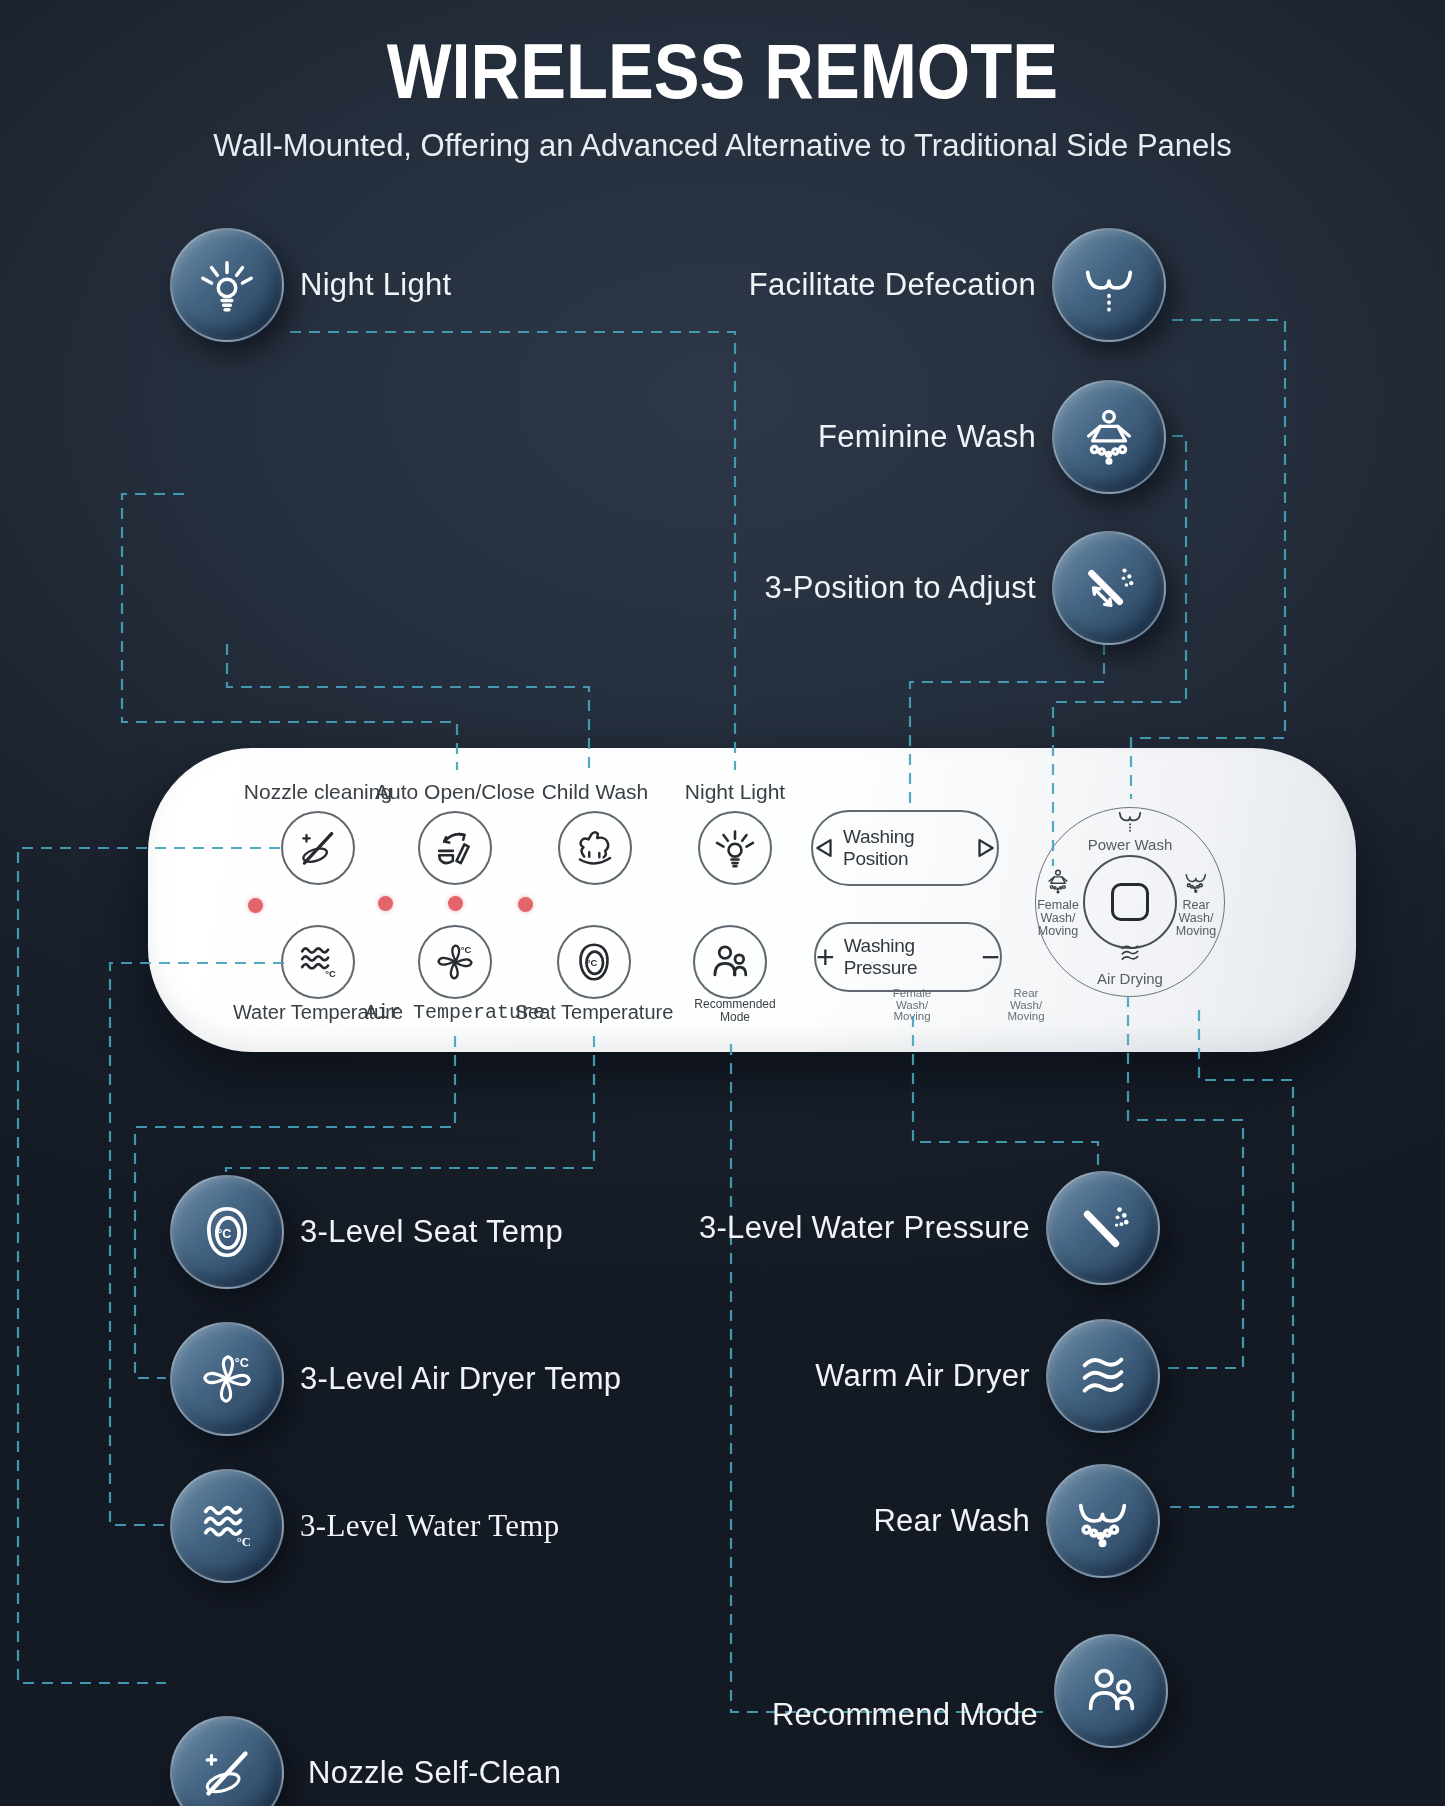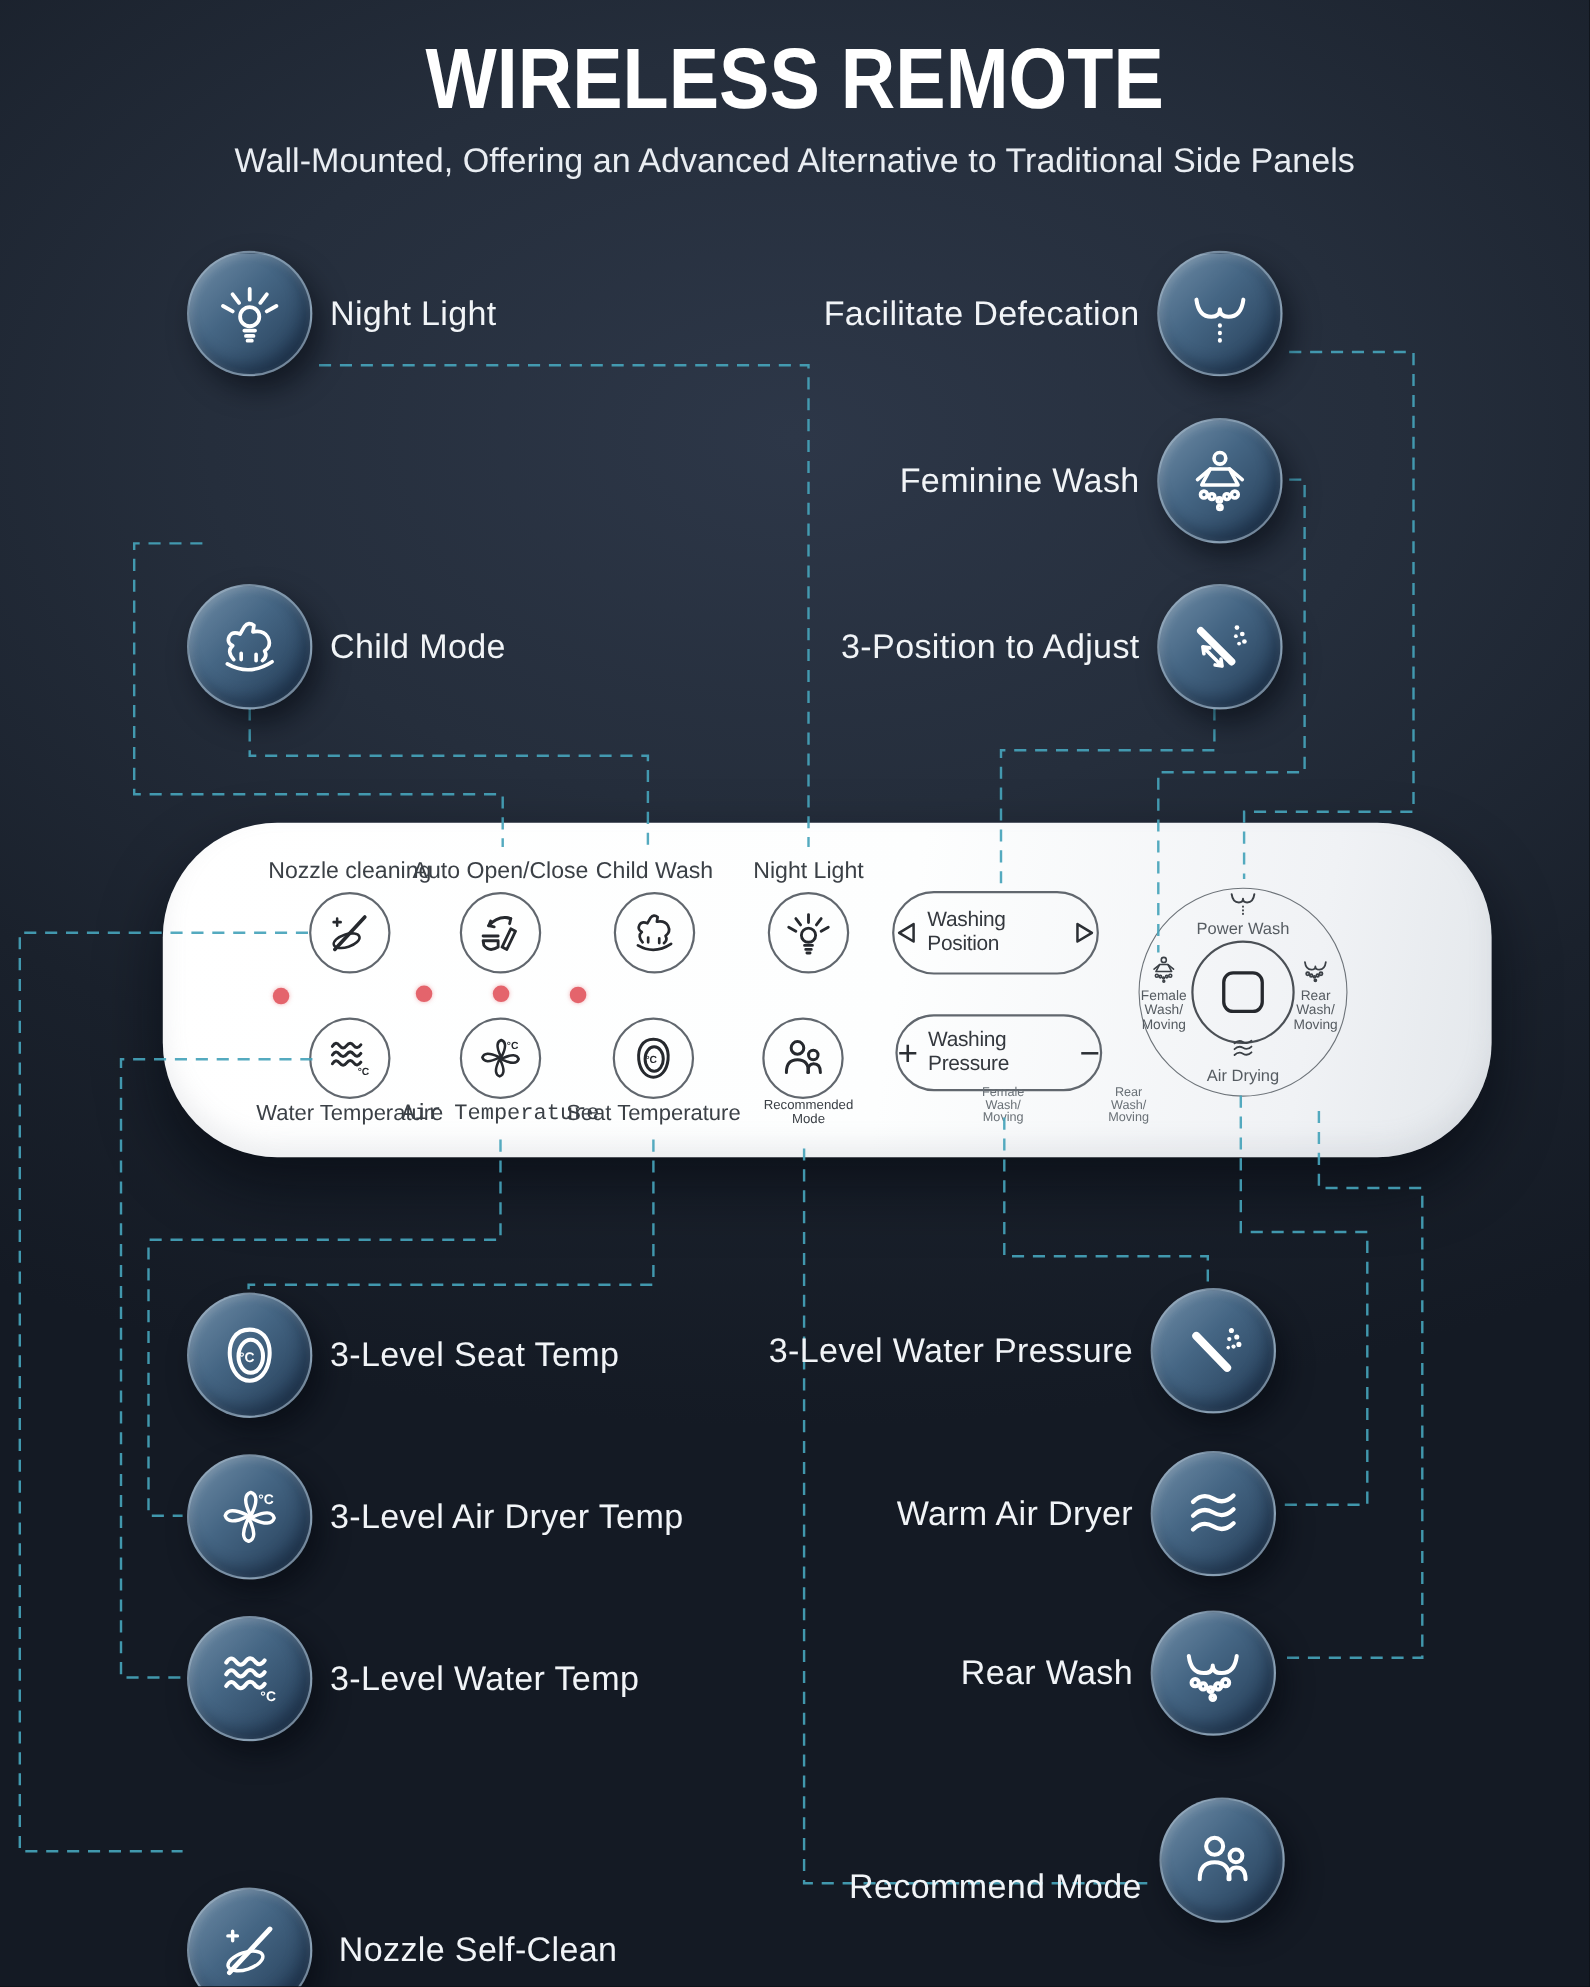--- a/index.html
+++ b/index.html
@@ -185,28 +185,20 @@
   </svg>
 
   <div class="feature" style="left:170px;top:229px;">
     <div class="fcircle">
         <svg viewBox="0 0 64 64">
           <use href="#i-bulb"></use>
         </svg>
       </div>
     <div class="flabel">Night Light</div>
   </div>
-  <div class="feature" style="left:170px;top:532px;">
-    <div class="fcircle">
-        <svg viewBox="0 0 64 64">
-          <use href="#i-horse"></use>
-        </svg>
-      </div>
-    <div class="flabel">Child Mode</div>
-  </div>
 
   <div class="feature right" style="right:279px;top:229px;">
     <div class="flabel">Facilitate Defecation</div>
     <div class="fcircle">
         <svg viewBox="0 0 64 64">
           <use href="#i-butt-drop"></use>
         </svg>
       </div>
   </div>
   <div class="feature right" style="right:279px;top:381px;">
@@ -342,21 +334,21 @@
     <div class="flabel">3-Level Seat Temp</div>
   </div>
   <div class="feature" style="left:170px;top:1323px;">
     <div class="fcircle">
         <svg viewBox="0 0 64 64">
           <use href="#i-fan-c"></use>
         </svg>
       </div>
     <div class="flabel">3-Level Air Dryer Temp</div>
   </div>
-  <div class="feature" style="left:170px;top:1470px;">
+  <div class="feature" style="left:170px;top:1470px;font-family:Liberation Serif, serif;">
     <div class="fcircle">
         <svg viewBox="0 0 64 64">
           <use href="#i-waves-c"></use>
         </svg>
       </div>
     <div class="flabel">3-Level Water Temp</div>
   </div>
   <div class="feature" style="left:170px;top:1717px;gap:24px;">
     <div class="fcircle">
         <svg viewBox="0 0 64 64">

